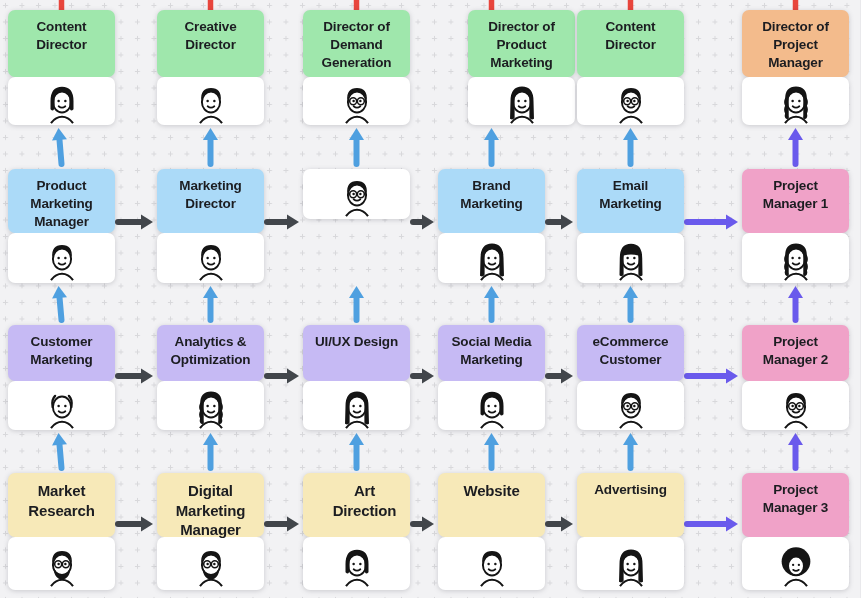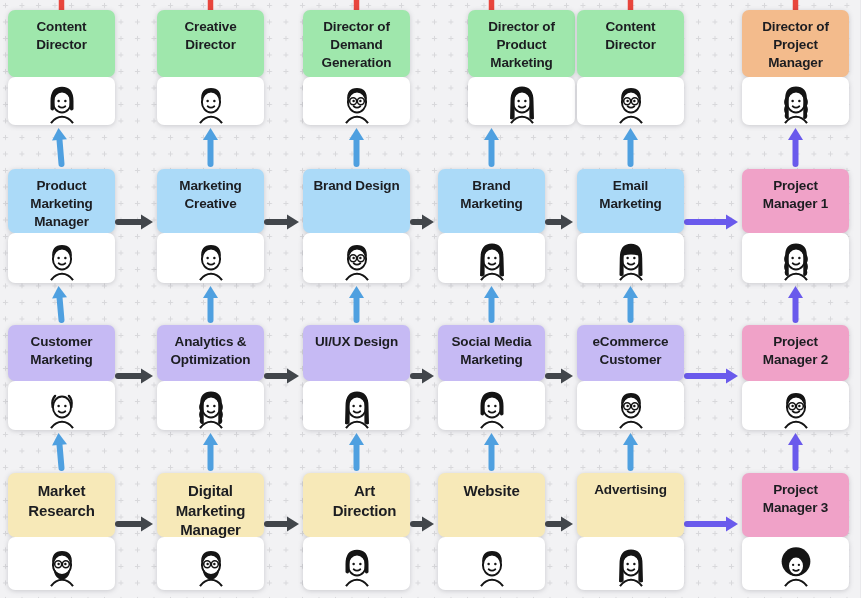--- a/index.html
+++ b/index.html
@@ -301,37 +301,34 @@
             <ellipse cx="24" cy="25" rx="9.5" ry="11" fill="#fff" stroke="#141414" stroke-width="2"></ellipse>
             <circle cx="20.5" cy="24" r="1.3" fill="#141414"></circle>
             <circle cx="27.5" cy="24" r="1.3" fill="#141414"></circle>
             <path d="M20.5 29.5 Q24 32.5 27.5 29.5" fill="none" stroke="#141414" stroke-width="1.8" stroke-linecap="round"></path>
             <path d="M13.8 23 Q13 10.5 24 10.5 Q35 10.5 34.2 23 Q31.5 14.5 24 14.5 Q16.5 14.5 13.8 23 Z" fill="#141414"></path>
           </svg>
         </div>
       </div>
       <div class="card" style="left: 157px; top: 169px;">
         <div class="card-header" style="height: 64px; background: rgb(171, 218, 248);">
-          <div class="card-title">Marketing Creative</div>
+          <div class="card-title">Marketing Director</div>
         </div>
         <div class="card-body" style="height: 50px;">
           <svg viewBox="0 0 48 48" width="46" height="46" class="portrait">
             <path d="M12.5 47 Q17.5 40.5 24 40.5 Q30.5 40.5 35.5 47" fill="none" stroke="#141414" stroke-width="2.2"></path>
             <ellipse cx="24" cy="25" rx="9.5" ry="11" fill="#fff" stroke="#141414" stroke-width="2"></ellipse>
             <circle cx="20.5" cy="24" r="1.3" fill="#141414"></circle>
             <circle cx="27.5" cy="24" r="1.3" fill="#141414"></circle>
             <path d="M20.5 29.5 Q24 32.5 27.5 29.5" fill="none" stroke="#141414" stroke-width="1.8" stroke-linecap="round"></path>
             <path d="M13.8 23 Q13 10.5 24 10.5 Q35 10.5 34.2 23 Q31.5 14.5 24 14.5 Q16.5 14.5 13.8 23 Z" fill="#141414"></path>
           </svg>
         </div>
       </div>
       <div class="card" style="left: 303px; top: 169px;">
-        <div class="card-header" style="height: 64px; background: rgb(171, 218, 248);">
-          <div class="card-title">Brand Design</div>
-        </div>
         <div class="card-body" style="height: 50px;">
           <svg viewBox="0 0 48 48" width="46" height="46" class="portrait">
             <path d="M12.5 47 Q17.5 40.5 24 40.5 Q30.5 40.5 35.5 47" fill="none" stroke="#141414" stroke-width="2.2"></path>
             <ellipse cx="24" cy="25" rx="9.5" ry="11" fill="#fff" stroke="#141414" stroke-width="2"></ellipse>
             <circle cx="20.5" cy="24" r="1.3" fill="#141414"></circle>
             <circle cx="27.5" cy="24" r="1.3" fill="#141414"></circle>
             <path d="M20.5 29.5 Q24 32.5 27.5 29.5" fill="none" stroke="#141414" stroke-width="1.8" stroke-linecap="round"></path>
             <path d="M13.8 23 Q13 10.5 24 10.5 Q35 10.5 34.2 23 Q31.5 14.5 24 14.5 Q16.5 14.5 13.8 23 Z" fill="#141414"></path>
             <circle cx="20" cy="24.3" r="3.6" fill="none" stroke="#141414" stroke-width="1.6"></circle>
             <circle cx="28" cy="24.3" r="3.6" fill="none" stroke="#141414" stroke-width="1.6"></circle>

